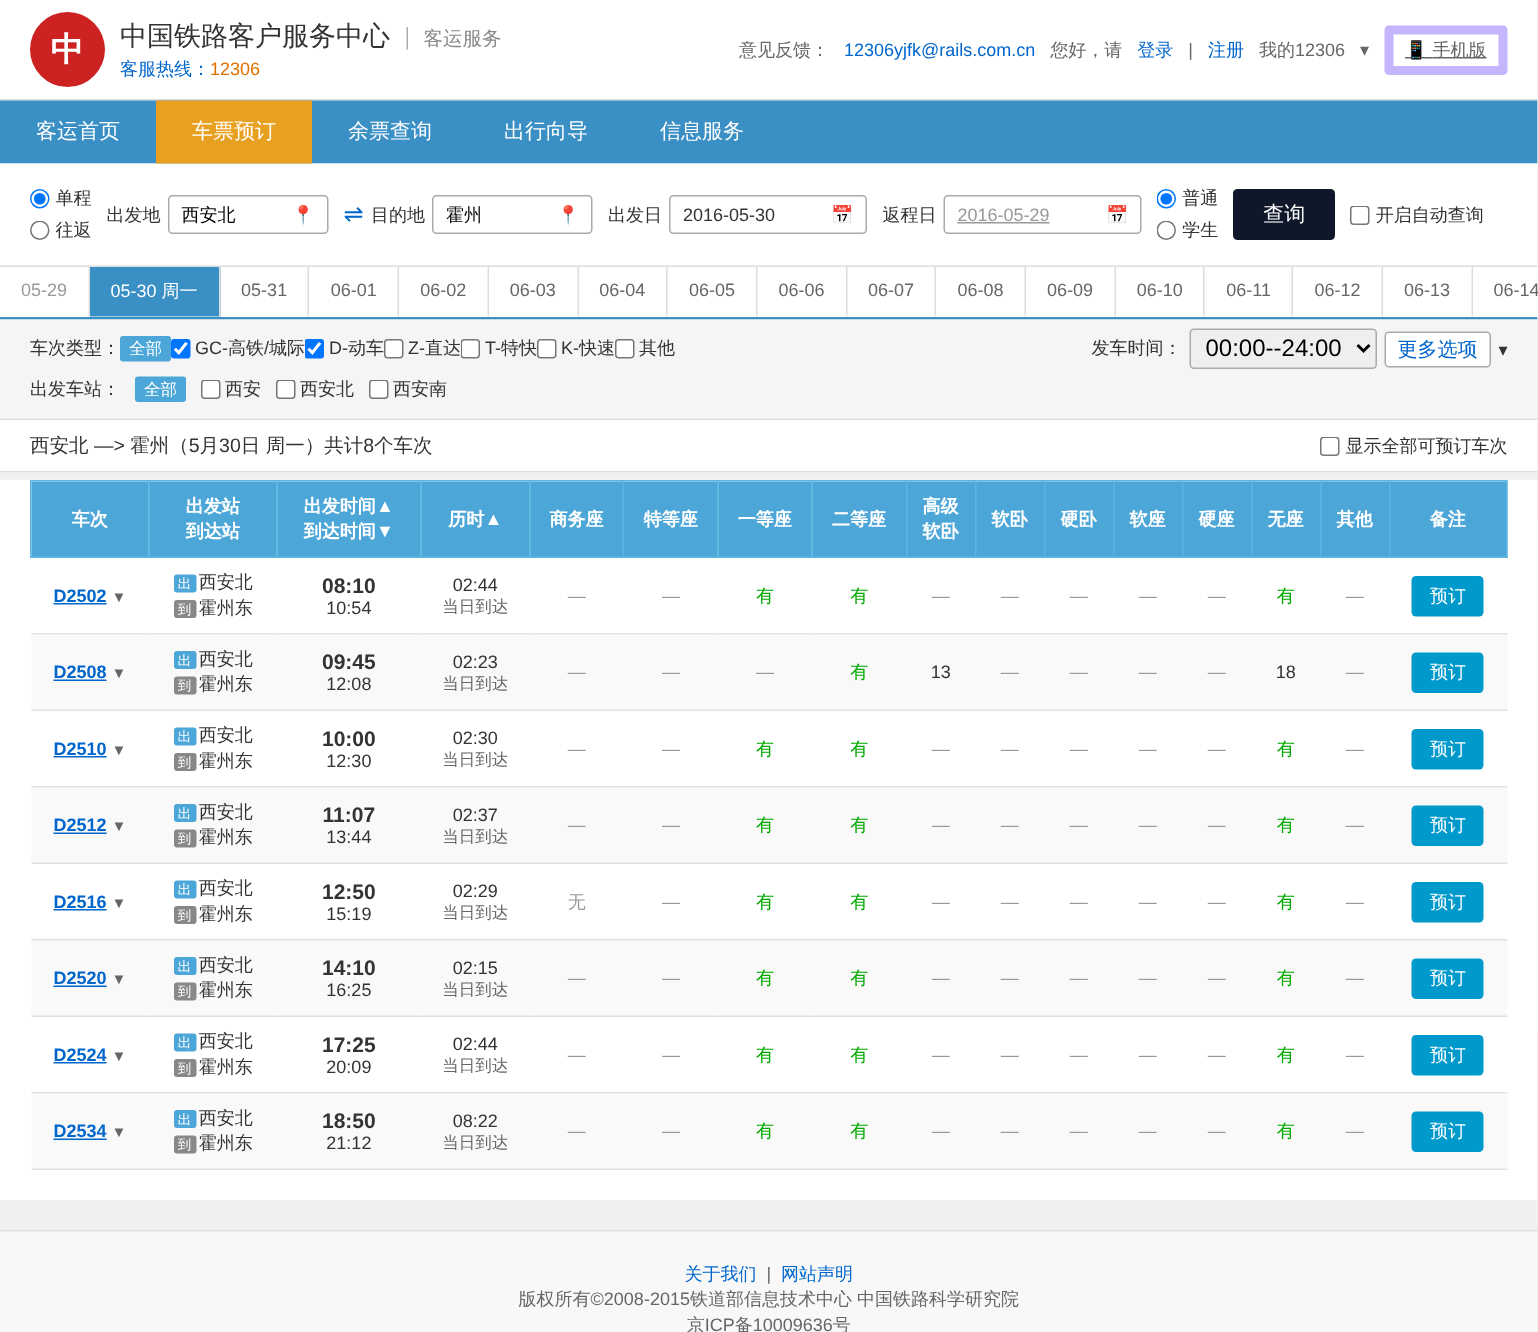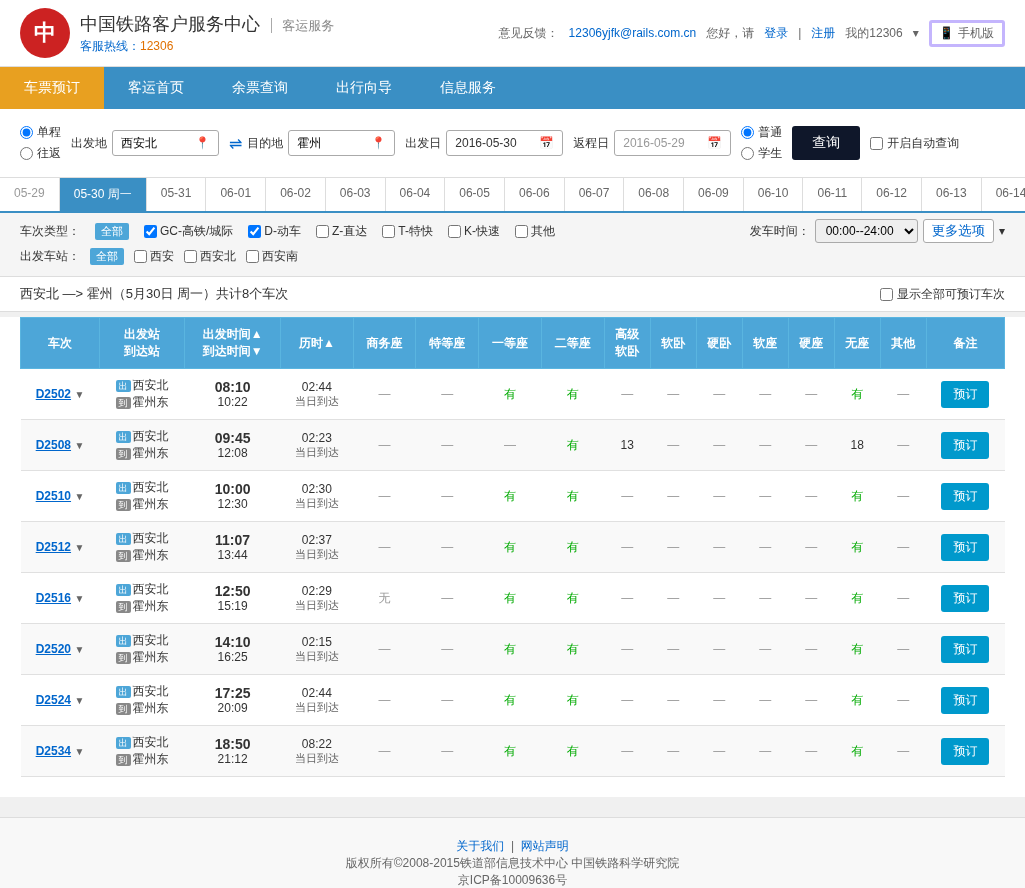--- a/index.html
+++ b/index.html
@@ -21,29 +21,29 @@
 
     
     .search-box { background: #fff; padding: 15px 20px; border-bottom: 1px solid #ddd; }
     .search-row { display: flex; align-items: center; gap: 10px; flex-wrap: wrap; }
     .radio-group { display: flex; flex-direction: column; gap: 4px; }
     .radio-label { display: flex; align-items: center; gap: 4px; cursor: pointer; }
     .field-group { display: flex; align-items: center; gap: 5px; }
     .field-label { color: #333; white-space: nowrap; }
     .field-input { border: 1px solid #aaa; padding: 5px 8px; border-radius: 3px; font-size: 12px; position: relative; display: flex; align-items: center; gap: 4px; }
     .field-input input { border: none; outline: none; font-size: 12px; width: 80px; }
-    .date-field { border: 1px solid #aaa; padding: 5px 8px; border-radius: 3px; display: flex; align-items: center; gap: 4px; }
+    .date-field { border: 1px solid #aaa; padding: 5px 8px; border-radius: 3px; display: flex; align-items: center; gap: 19px; }
     .date-field input { border: none; outline: none; font-size: 12px; width: 80px; color: #333; }
     .query-btn { background: #0f172a; color: white; border: none; padding: 8px 20px; border-radius: 3px; font-size: 14px; cursor: pointer; }
     .right-options { display: flex; flex-direction: column; gap: 4px; }
     .auto-check { display: flex; align-items: center; gap: 4px; }
-    .filter-row { display: flex; align-items: center; gap: 15px; flex-wrap: wrap; margin-bottom: 5px; }
+    .filter-row { display: flex; align-items: center; flex-wrap: wrap; margin-bottom: 5px; }
     .filter-label { color: #333; white-space: nowrap; }
     .checkbox-label { display: flex; align-items: center; gap: 3px; cursor: pointer; }
-    .time-select { border: 1px solid #aaa; padding: 3px 6px; font-size: 12px; border-radius: 3px; }
+    .time-select { border: 1px solid #aaa; padding: 3px 6px; font-size: 16px; border-radius: 3px; }
     .more-options { float: right; color: #0066cc; cursor: pointer; border: 1px solid #aaa; padding: 2px 8px; border-radius: 3px; background: white; }
     .station-filter { display: flex; align-items: flex-end; gap: 10px; }
 
     
     .date-tabs { background: #fff; border-bottom: 2px solid #3a8fc4; display: flex; overflow-x: auto; }
     .date-tab { padding: 8px 14px; cursor: pointer; border-right: 1px solid #ddd; white-space: nowrap; font-size: 12px; color: #666; flex-shrink: 0; }
     .date-tab:first-child { padding: 8px 14px; }
     .date-tab.active { background: #3a8fc4; color: white; }
     .date-tab.prev { color: #999; }
 
@@ -100,29 +100,29 @@
       </div>
     </div>
     <div class="header-right">
       <span>意见反馈：</span>
       <a href="#">12306yjfk@rails.com.cn</a>
       <span>您好，请</span>
       <a href="#">登录</a>
       <span>|</span>
       <a href="#">注册</a>
       <span style="cursor:pointer;">我的12306</span>▾
-      <span class="phone-btn" style="border:3px solid #c4b5fd; padding:2px 8px; border-radius:3px; cursor:pointer;">
+      <span class="phone-btn" style="border:6px solid #c4b5fd; padding:2px 8px; border-radius:3px; cursor:pointer;text-decoration:underline;">
         📱 <span>手机版</span>
       </span>
     </div>
   </div>
 
   <div class="nav">
+    <div class="nav-item">客运首页</div>
     <div class="nav-item active">车票预订</div>
-    <div class="nav-item">客运首页</div>
     <div class="nav-item">余票查询</div>
     <div class="nav-item">出行向导</div>
     <div class="nav-item">信息服务</div>
   </div>
 
   <div class="search-box">
     <div class="search-row">
       <div class="radio-group">
         <label class="radio-label">
           <input type="radio" name="trip" checked="" style=""> 
@@ -151,21 +151,21 @@
       <div class="field-group">
         <span class="field-label">出发日</span>
         <div class="date-field">
           <input type="text" value="2016-05-30" style="width: 80px;">
           <span style="color:#888; cursor:pointer;">📅</span>
         </div>
       </div>
       <div class="field-group">
         <span class="field-label">返程日</span>
         <div class="date-field">
-          <input type="text" value="2016-05-29" style="width: 80px; color: rgb(153, 153, 153);">
+          <input type="text" value="2016-05-29" style="width: 80px; color: rgb(153, 153, 153); text-decoration: underline;">
           <span style="color:#888; cursor:pointer;">📅</span>
         </div>
       </div>
       <div class="right-options">
         <label class="radio-label">
           <input type="radio" name="ticket" checked="" style=""> 
             <span>普通</span>
         </label>
         <label class="radio-label">
           <input type="radio" name="ticket" style=""> 
@@ -290,21 +290,21 @@
       <td>
         <span class="train-num">D2502</span>
         <span class="dropdown-arrow" style="cursor:pointer;">▼</span>
       </td>
       <td>
         <div><span style="background:#4da6d8;color:white;font-size:9px;padding:1px 3px;border-radius:2px;margin-right:2px;">出</span><span>西安北</span></div>
         <div><span style="background:#888;color:white;font-size:9px;padding:1px 3px;border-radius:2px;margin-right:2px;">到</span><span>霍州东</span></div>
       </td>
       <td>
         <div class="time-main">08:10</div>
-        <div class="time-arrive">10:22</div>
+        <div class="time-arrive">10:54</div>
       </td>
       <td>
         <div class="duration">02:44</div>
         <div class="same-day">当日到达</div>
       </td>
       <td class="dash">—</td>
       <td class="dash">—</td>
       <td class="available">有</td>
       <td class="available">有</td>
       <td class="dash">—</td>

